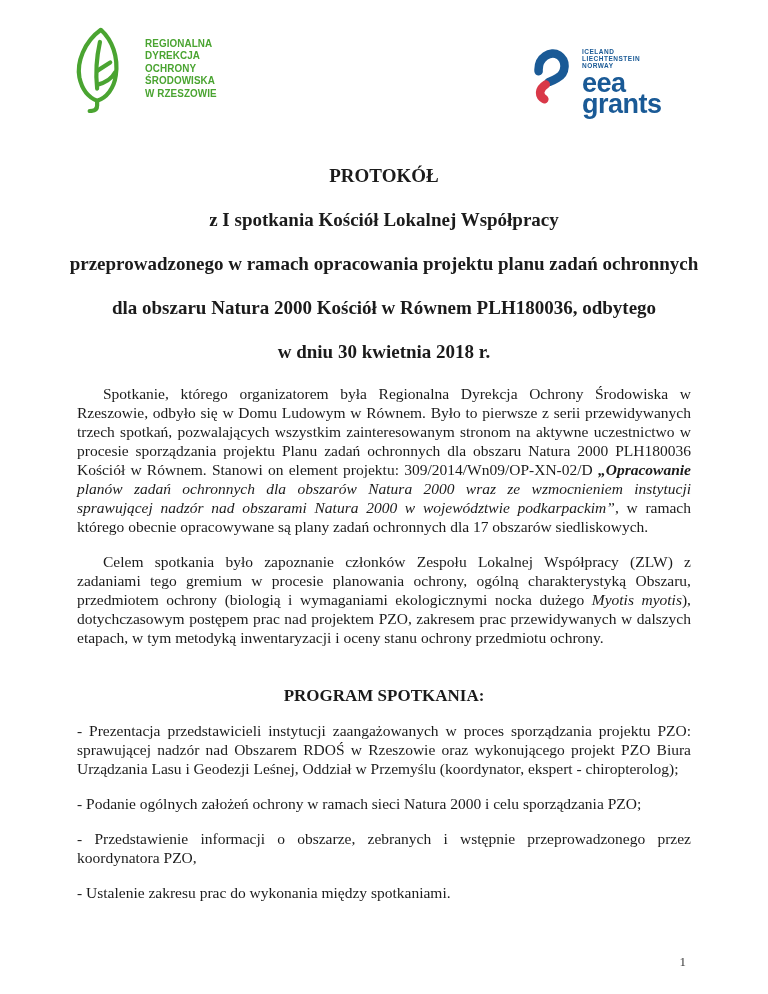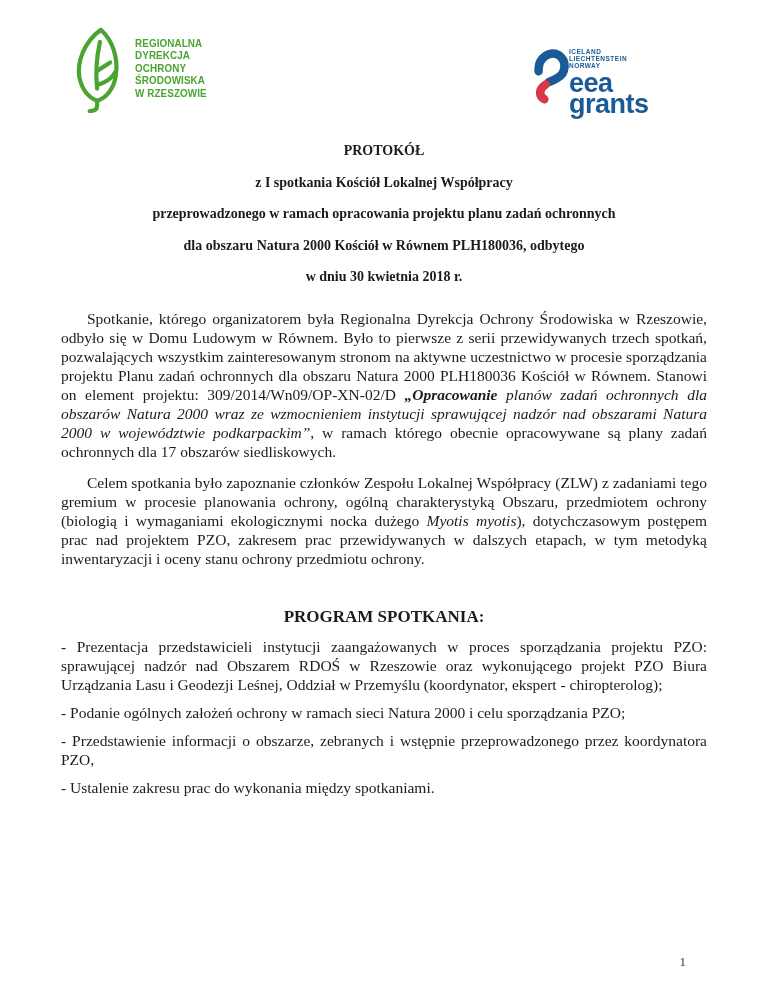--- a/index.html
+++ b/index.html
@@ -7,36 +7,36 @@
     position: relative;
     width: 768px;
     height: 994px;
     background: #ffffff;
     overflow: hidden;
     font-family: "Liberation Serif", serif;
     color: #1b1b1b;
   }
 
   
-  .rdos-logo { position: absolute; left: 71px; top: 25px; display: flex; gap: 8px; }
+  .rdos-logo { position: absolute; left: 71px; top: 25px; display: flex; gap: 18px; }
   .rdos-leaf { width: 56px; height: 88px; }
   .rdos-text {
     margin-top: 12px;
     font-family: "Liberation Sans", sans-serif;
     font-weight: bold;
     font-size: 10.5px;
     line-height: 12.4px;
     color: #4aa431;
     letter-spacing: 0.1px;
     transform: scaleX(0.94);
     transform-origin: left top;
     white-space: nowrap;
   }
 
-  .eea-logo { position: absolute; left: 531px; top: 45px; display: flex; gap: 0; }
+  .eea-logo { position: absolute; left: 531px; top: 45px; display: flex; gap: 13px; }
   .eea-mark { width: 38px; height: 60px; }
   .eea-text { margin-top: 3px; font-family: "Liberation Sans", sans-serif; color: #1a5a96; }
   .eea-countries {
     font-size: 6.5px;
     font-weight: bold;
     line-height: 7px;
     letter-spacing: 0.5px;
     margin-bottom: 4px;
     white-space: nowrap;
   }
@@ -44,27 +44,27 @@
     font-size: 27px;
     font-weight: bold;
     line-height: 21px;
     letter-spacing: -0.5px;
   }
 
   
   .content { position: absolute; left: 61px; right: 61px; top: 0; }
 
   .title { padding-top: 141px; text-align: center; font-weight: bold; }
-  .t-line { font-size: 14px; line-height: 19px; margin-bottom: 12.5px; }
+  .t-line { font-size: 19px; line-height: 19px; margin-bottom: 12.5px; margin-top: 25px; }
 
   .body-p {
     font-size: 15.5px;
     line-height: 19px;
     text-align: justify;
-    margin: 0;
+    margin: 16px;
   }
   .indent { text-indent: 26px; }
   .p1 { margin-top: 23px; }
   .p2 { margin-top: 12px; }
   .i  { font-style: italic; }
   .bi { font-style: italic; font-weight: bold; }
 
   .program-heading {
     text-align: center;
     font-weight: bold;

